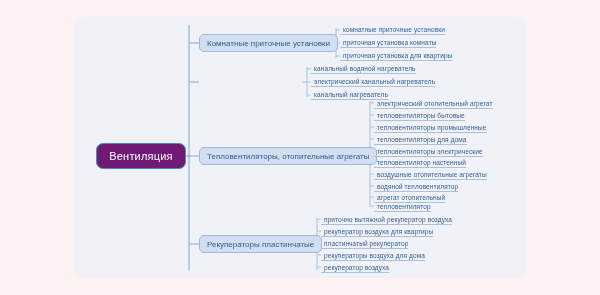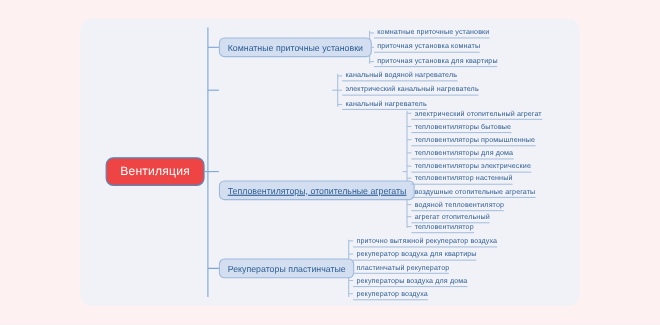--- a/index.html
+++ b/index.html
@@ -37,21 +37,21 @@
     pointer-events: none;
   }
 
   
   .root-node {
     position: absolute;
     left: 96px;
     top: 143px;
     width: 90px;
     height: 26px;
-    background: #ef4444;
+    background: #701a75;
     border: 1px solid #4a8ac4;
     border-radius: 7px;
     color: #ffffff;
     font-size: 11px;
     display: flex;
     align-items: center;
     justify-content: center;
     letter-spacing: .2px;
     box-sizing: border-box;
   }
@@ -168,21 +168,21 @@
   <div class="leaf" style="left:311px; top:63px;">
     <span>канальный водяной нагреватель</span>
   </div>
   <div class="leaf" style="left:311px; top:76px;">
     <span>электрический канальный нагреватель</span>
   </div>
   <div class="leaf" style="left:311px; top:89px;">
     <span>канальный нагреватель</span>
   </div>
 
-  <div class="branch-node" style="left:199px; top:164px;text-decoration:underline;">
+  <div class="branch-node" style="left:199px; top:147px;">
     <span>Тепловентиляторы, отопительные агрегаты</span>
   </div>
   <div class="leaf" style="left:374px; top:98px;">
     <span>электрический отопительный агрегат</span>
   </div>
   <div class="leaf" style="left:374px; top:110px;">
     <span>тепловентиляторы бытовые</span>
   </div>
   <div class="leaf" style="left:374px; top:122px;">
     <span>тепловентиляторы промышленные</span>

